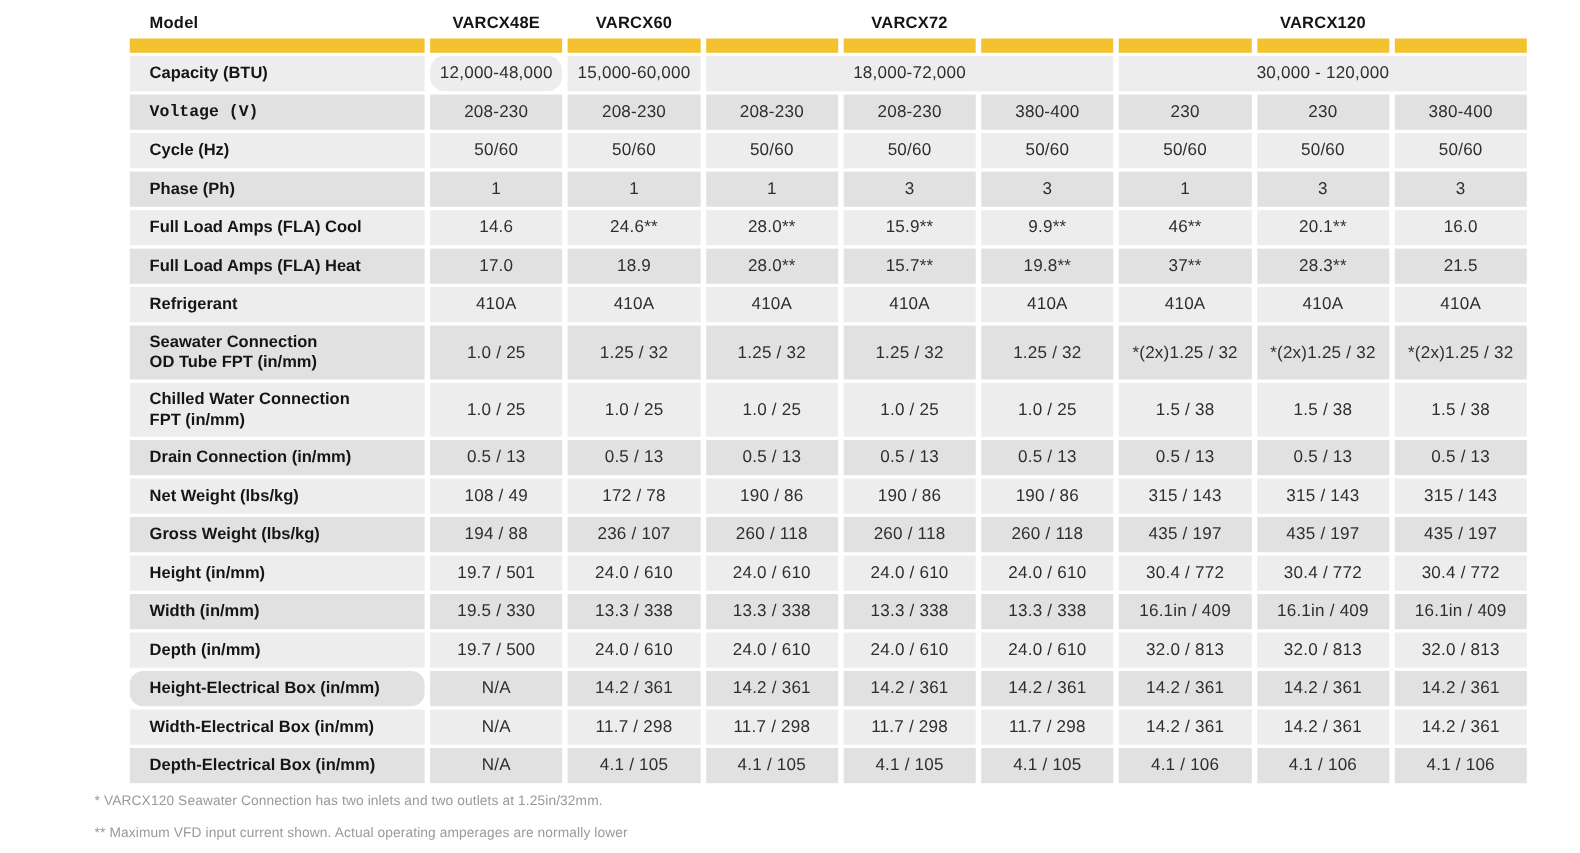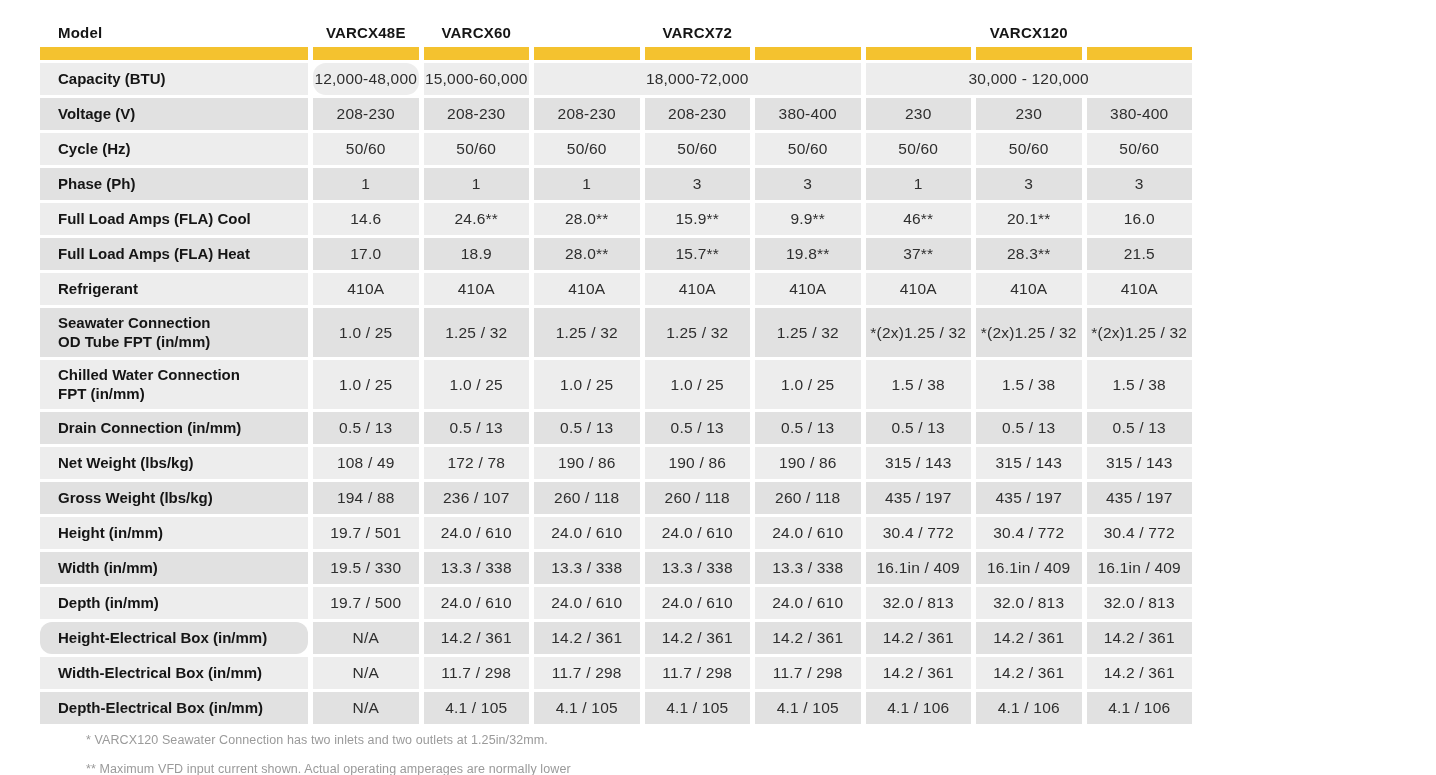--- a/index.html
+++ b/index.html
@@ -1,21 +1,21 @@
 <!DOCTYPE html>
 <html style="--accent: #F4C22F; --row-light: #EDEDED; --row-dark: #E1E1E1; --fn: #9A9A9A;"><head>
 <meta charset="utf-8">
 <style>
   html,body { margin:0; padding:0; background:#ffffff; }
   body { font-family:"Liberation Sans", sans-serif; }
   .page {
     position:relative; width:1436px; height:775px; overflow:hidden; background:#ffffff;
   }
   .spec-table {
-    margin-left:40px; padding-top:20px; width:1152px;
+    margin-left:118px; padding-top:8px; width:1270px;
     display:grid;
     grid-template-columns:268px repeat(8, 1fr);
     column-gap:5px; row-gap:3px;
   }
   .hcell {
     font-weight:bold; font-size:15px; color:#151515; letter-spacing:0.2px;
     display:flex; align-items:center; justify-content:center; min-height:24px;
   }
   .hcell.model { justify-content:flex-start; padding-left:18px; }
   .bar { height:13px; background:var(--accent,#F4C22F); }
@@ -52,21 +52,21 @@
       <div class="bar"></div>
       <div class="bar"></div>
       <div class="bar"></div>
       <div class="bar"></div>
       <div class="bar"></div>
       <div class="lbl lt" style="min-height: 32px;">Capacity (BTU)</div>
       <div class="val lt" style="min-height: 32px; border-radius: 13px;">12,000-48,000</div>
       <div class="val lt" style="min-height: 32px;">15,000-60,000</div>
       <div class="val lt" style="grid-column: span 3; min-height: 32px;">18,000-72,000</div>
       <div class="val lt" style="grid-column: span 3; min-height: 32px;">30,000 - 120,000</div>
-      <div class="lbl dk" style="min-height: 32px;">Voltage (V)</div>
+      <div class="lbl dk" style="min-height: 32px; font-family: Liberation Mono, monospace;">Voltage (V)</div>
       <div class="val dk" style="min-height: 32px;">208-230</div>
       <div class="val dk" style="min-height: 32px;">208-230</div>
       <div class="val dk" style="min-height: 32px;">208-230</div>
       <div class="val dk" style="min-height: 32px;">208-230</div>
       <div class="val dk" style="min-height: 32px;">380-400</div>
       <div class="val dk" style="min-height: 32px;">230</div>
       <div class="val dk" style="min-height: 32px;">230</div>
       <div class="val dk" style="min-height: 32px;">380-400</div>
       <div class="lbl lt" style="min-height: 32px;">Cycle (Hz)</div>
       <div class="val lt" style="min-height: 32px;">50/60</div>

